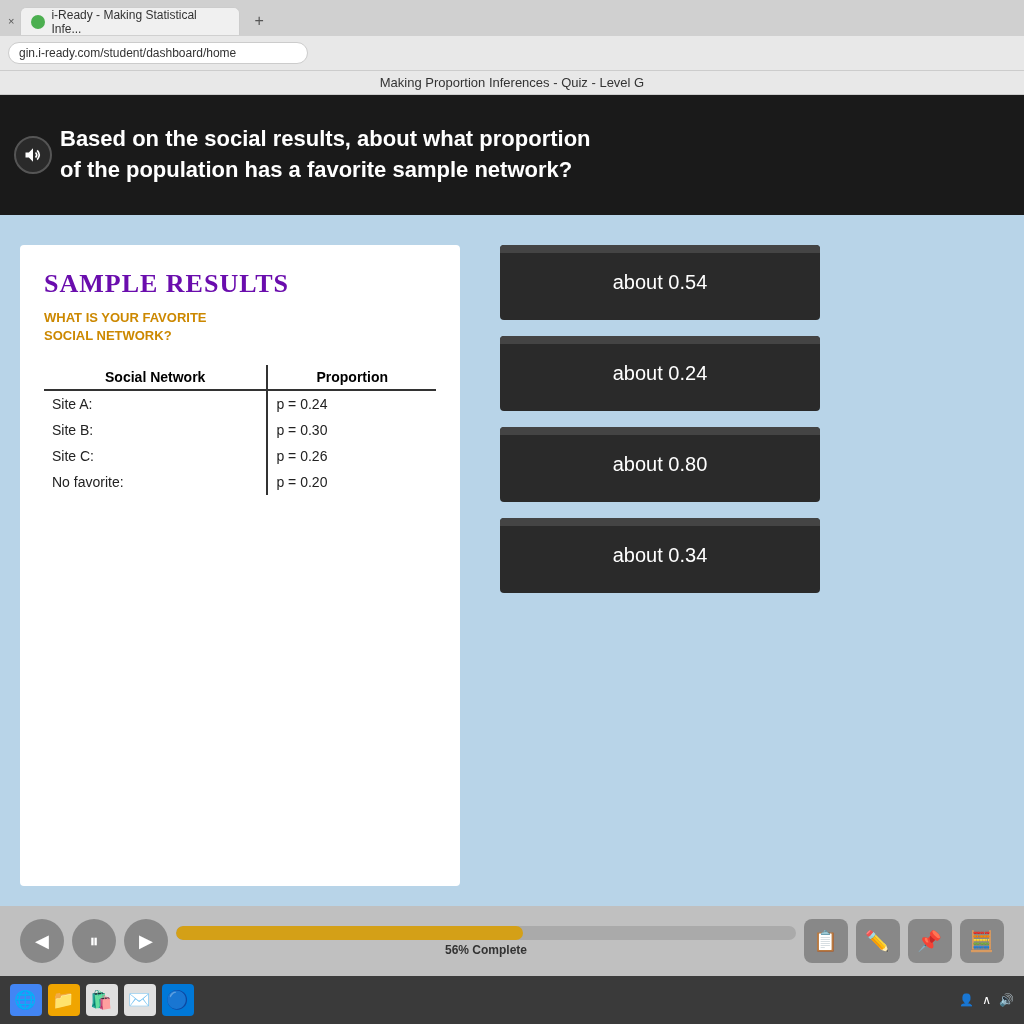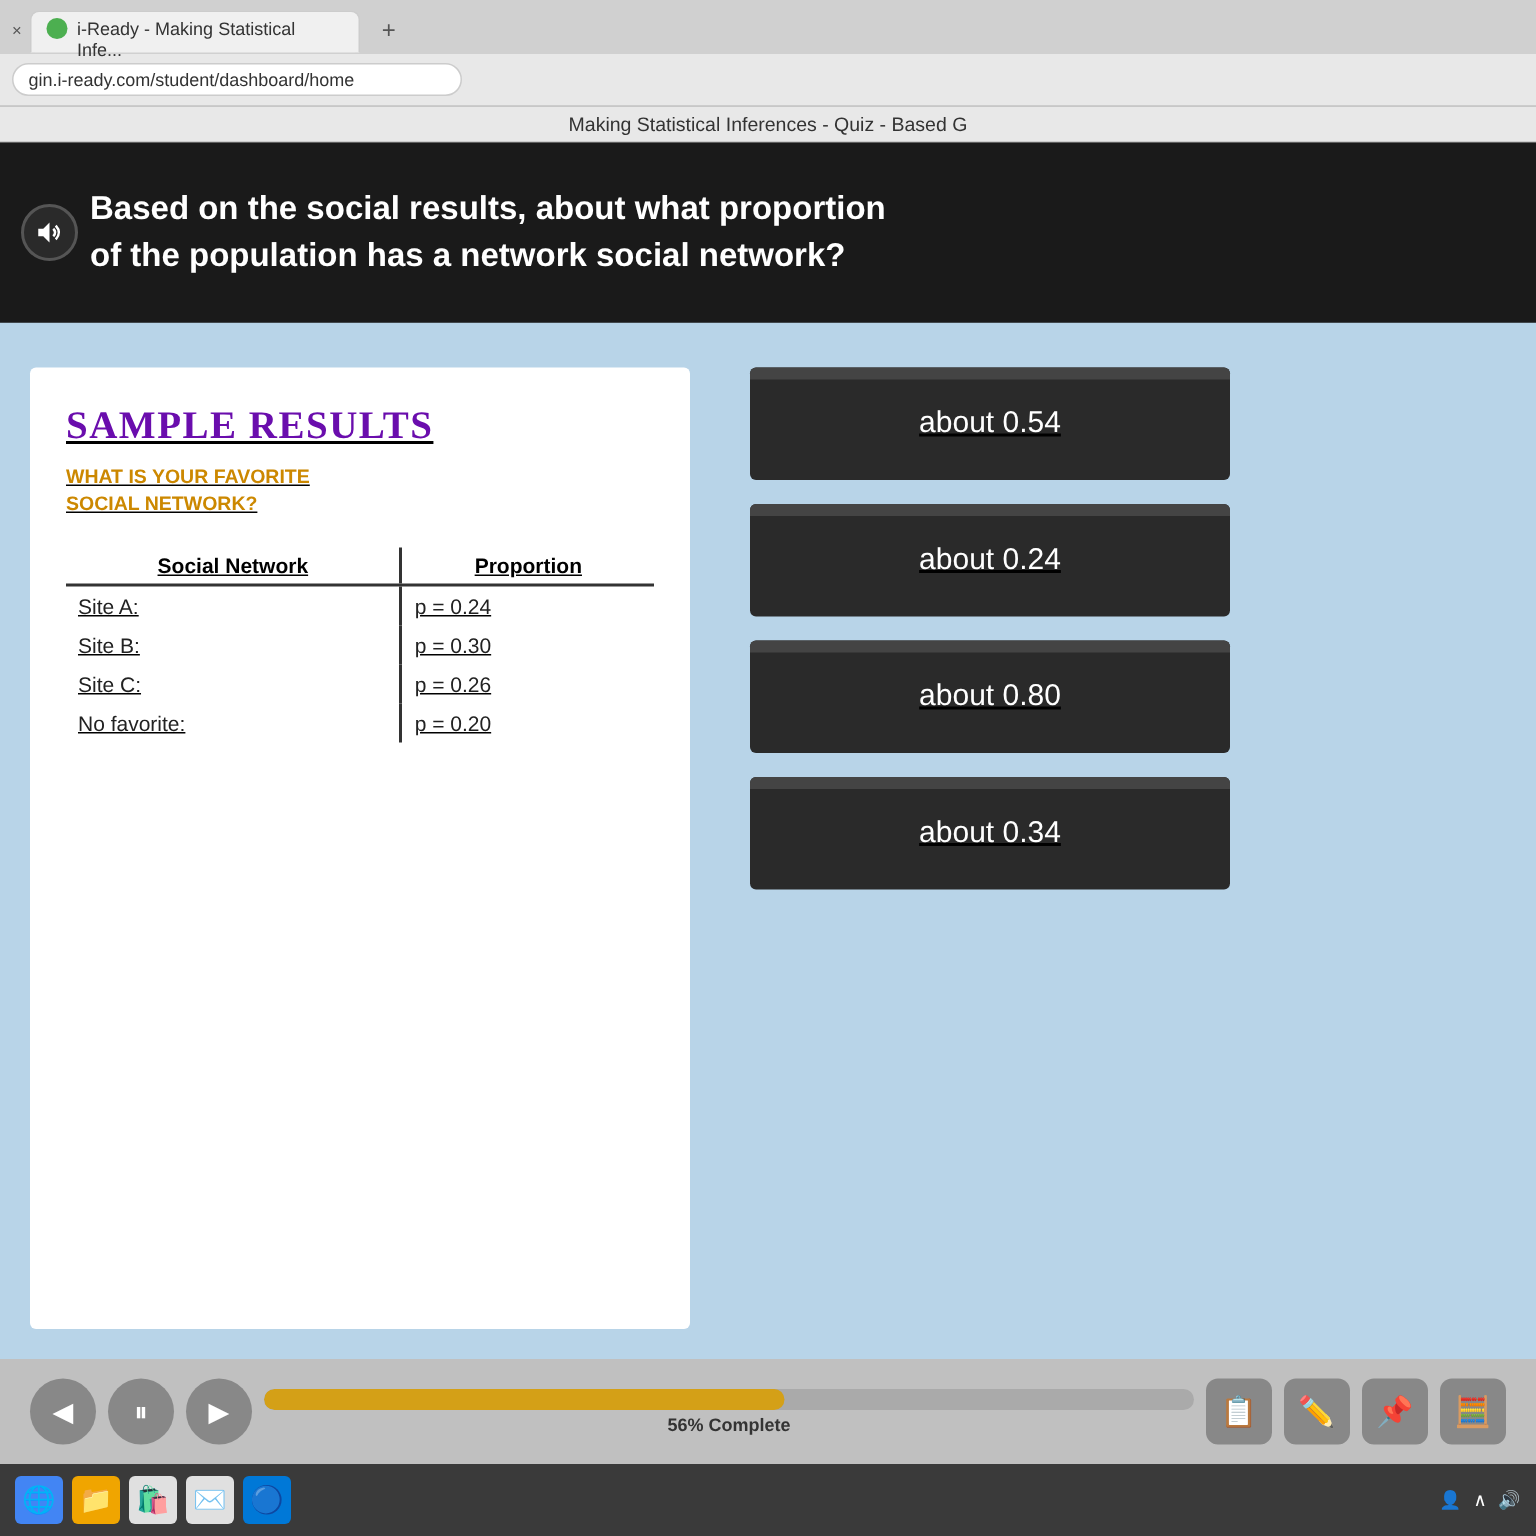--- a/index.html
+++ b/index.html
@@ -28,21 +28,21 @@
 
     .tab-close {
       font-size: 11px;
       color: #555;
       margin-right: 6px;
       cursor: pointer;
     }
 
     .tab {
       display: flex;
-      align-items: flex-start;
+      align-items: center;
       background: #f0f0f0;
       border-radius: 6px 6px 0 0;
       padding: 4px 10px;
       font-size: 12px;
       color: #333;
       height: 28px;
       border: 1px solid #ccc;
       border-bottom: none;
       max-width: 220px;
     }
@@ -126,21 +126,20 @@
     }
 
     
     .main-content {
       background: #b8d4e8;
       flex: 1;
       padding: 30px 20px 20px;
       display: flex;
       gap: 40px;
       min-height: 560px;
-      text-decoration: underline;
     }
 
     
     .sample-card {
       background: white;
       border-radius: 4px;
       padding: 24px;
       width: 440px;
       min-height: 380px;
       flex-shrink: 0;
@@ -339,35 +338,35 @@
         <span>i-Ready - Making Statistical Infe...</span>
       </div>
       <span class="tab-add">+</span>
     </div>
     <div class="address-bar">
       <input class="address-input" readonly="" value="gin.i-ready.com/student/dashboard/home" style="">
     </div>
   </div>
 
   <div class="page-title-bar">
-    <span>Making Statistical Inferences - Quiz - Based G</span>
+    <span>Making Proportion Inferences - Quiz - Level G</span>
   </div>
 
   <div class="question-header">
     <div class="speaker-icon">
       <svg width="20" height="20" viewBox="0 0 24 24" fill="white">
         <polygon points="3,9 3,15 7,15 12,20 12,4 7,9"></polygon>
         <path d="M15,9 Q18,12 15,15" stroke="white" stroke-width="2" fill="none"></path>
         <path d="M17,6.5 Q22,12 17,17.5" stroke="white" stroke-width="2" fill="none"></path>
       </svg>
     </div>
     <div>
       <div class="question-text">
         <span>Based on the social results, about what proportion</span><br>
-        <span>of the population has a network social network?</span>
+        <span>of the population has a favorite sample network?</span>
       </div>
     </div>
   </div>
 
   <div class="main-content">
 
     <div class="sample-card">
       <div class="sample-title">SAMPLE RESULTS</div>
       <div class="sample-subtitle">
         <span>WHAT IS YOUR FAVORITE</span><br>

